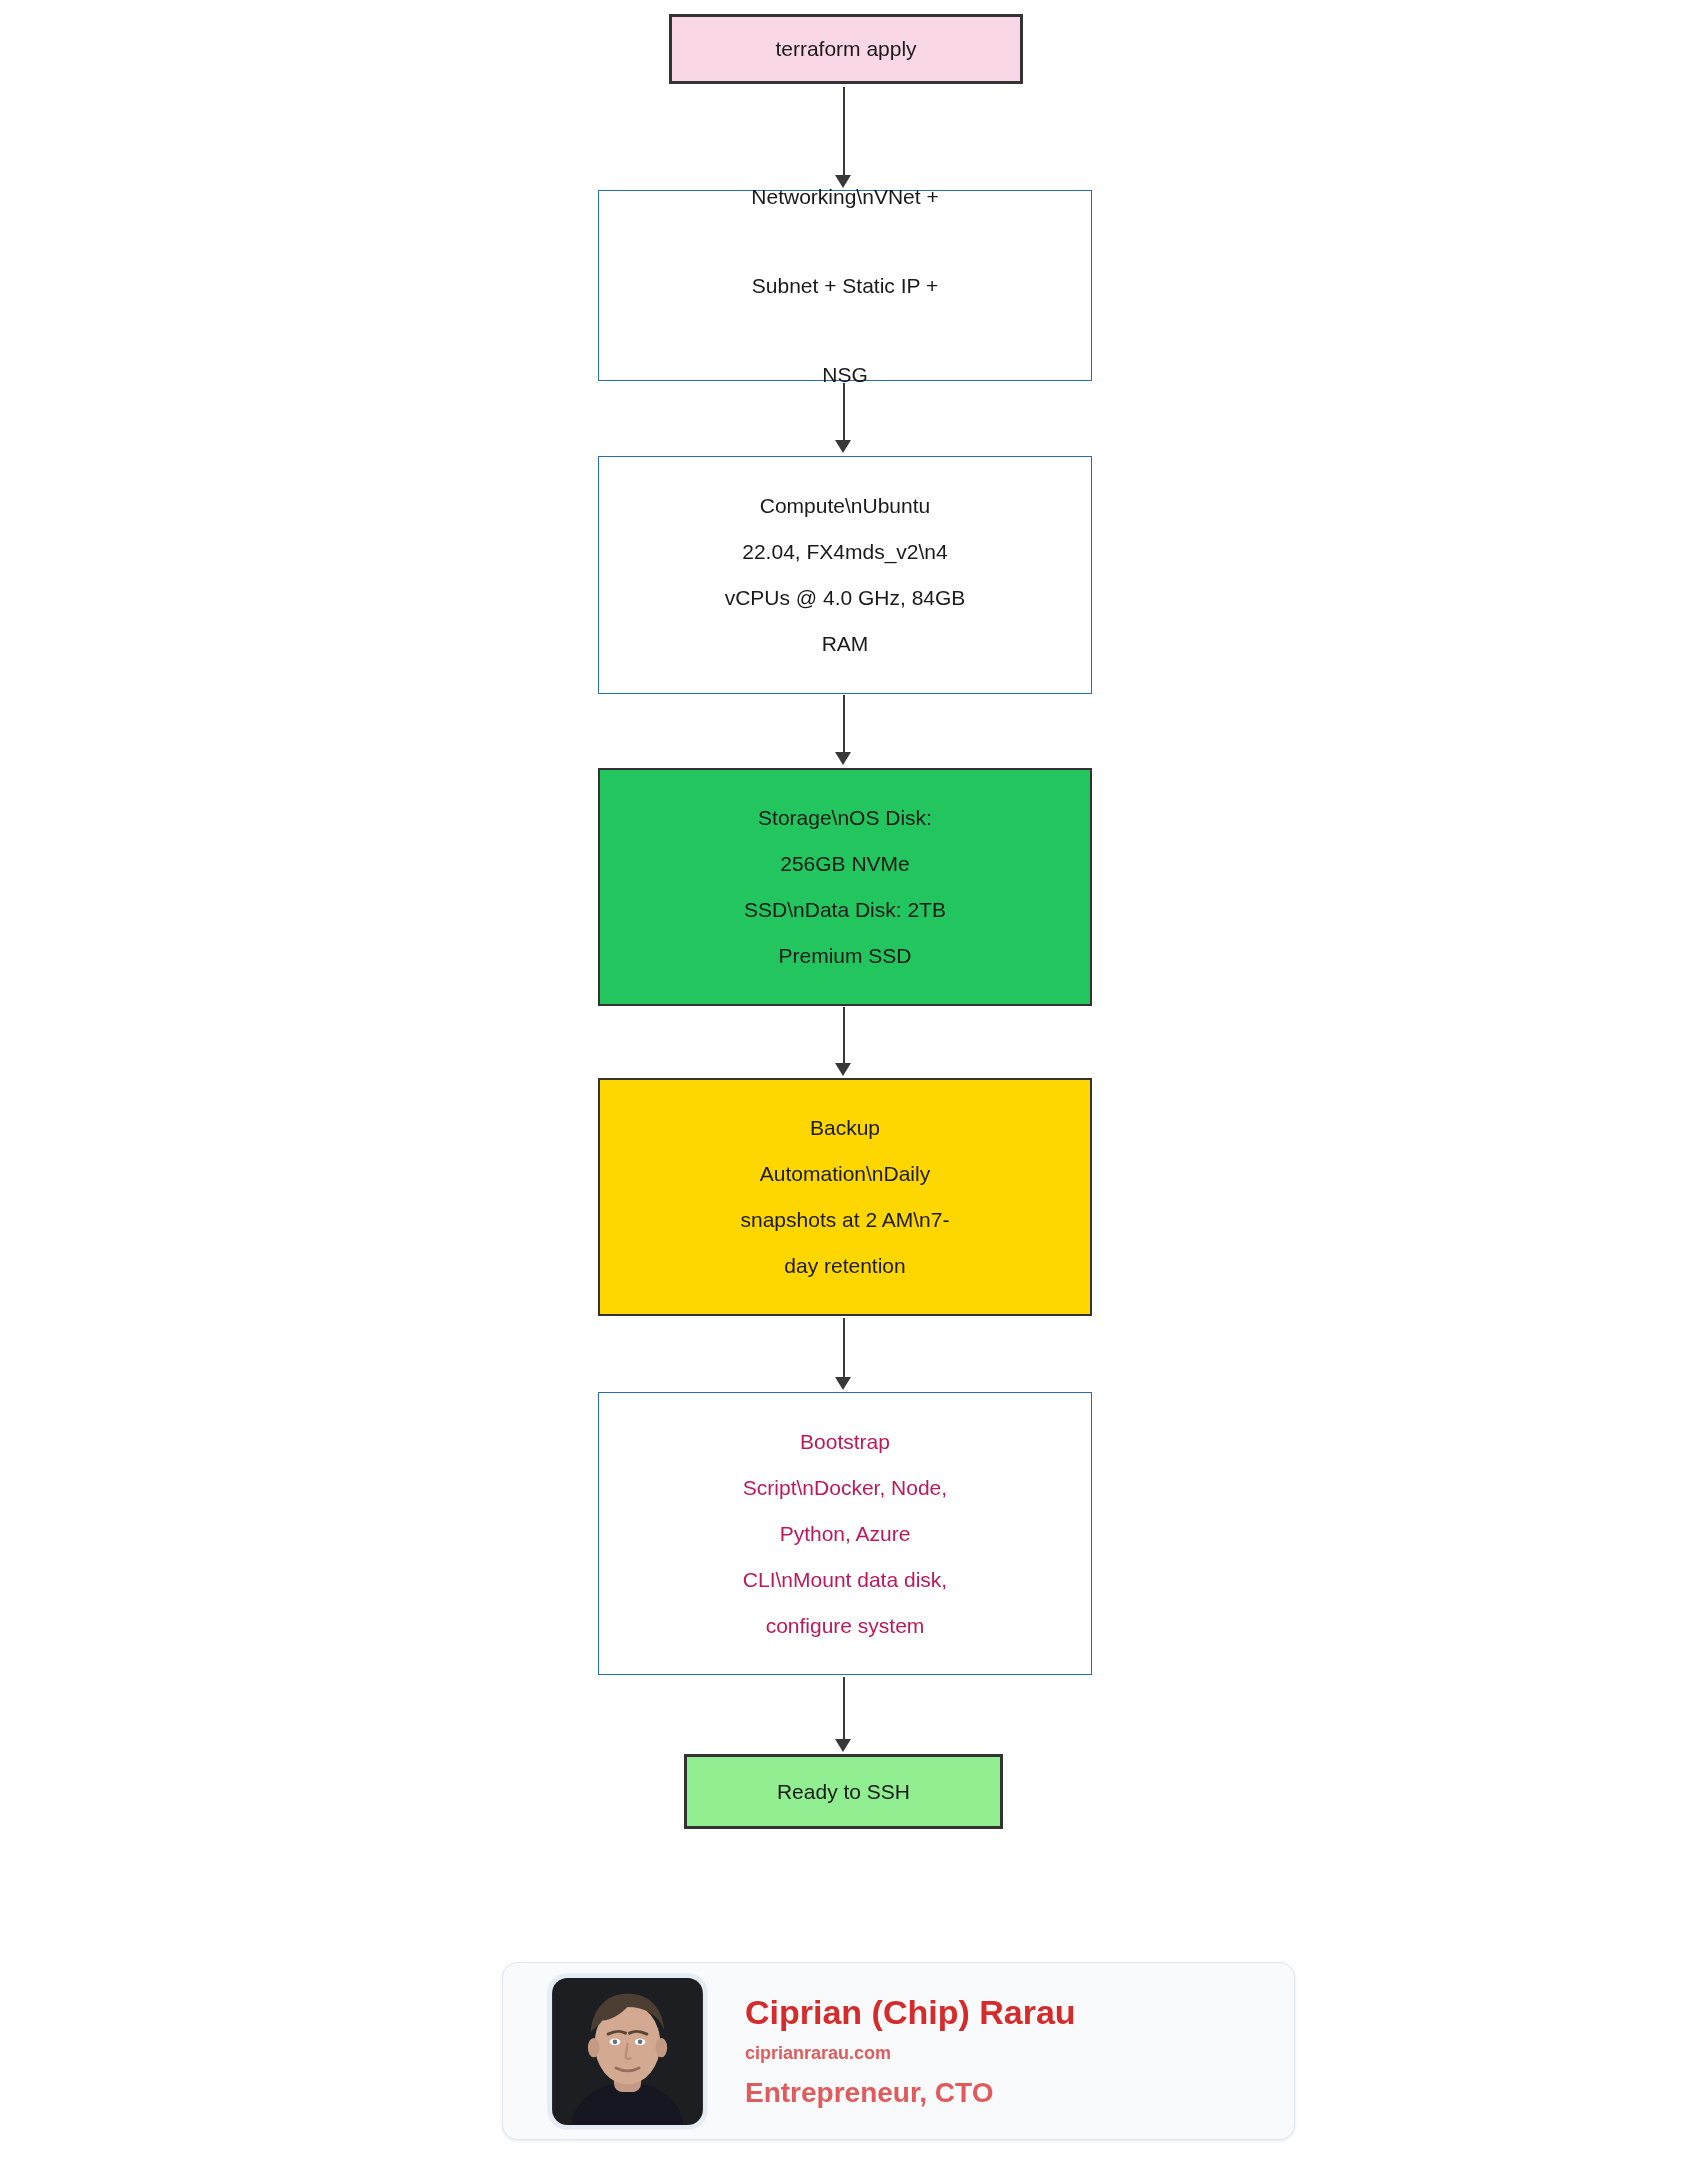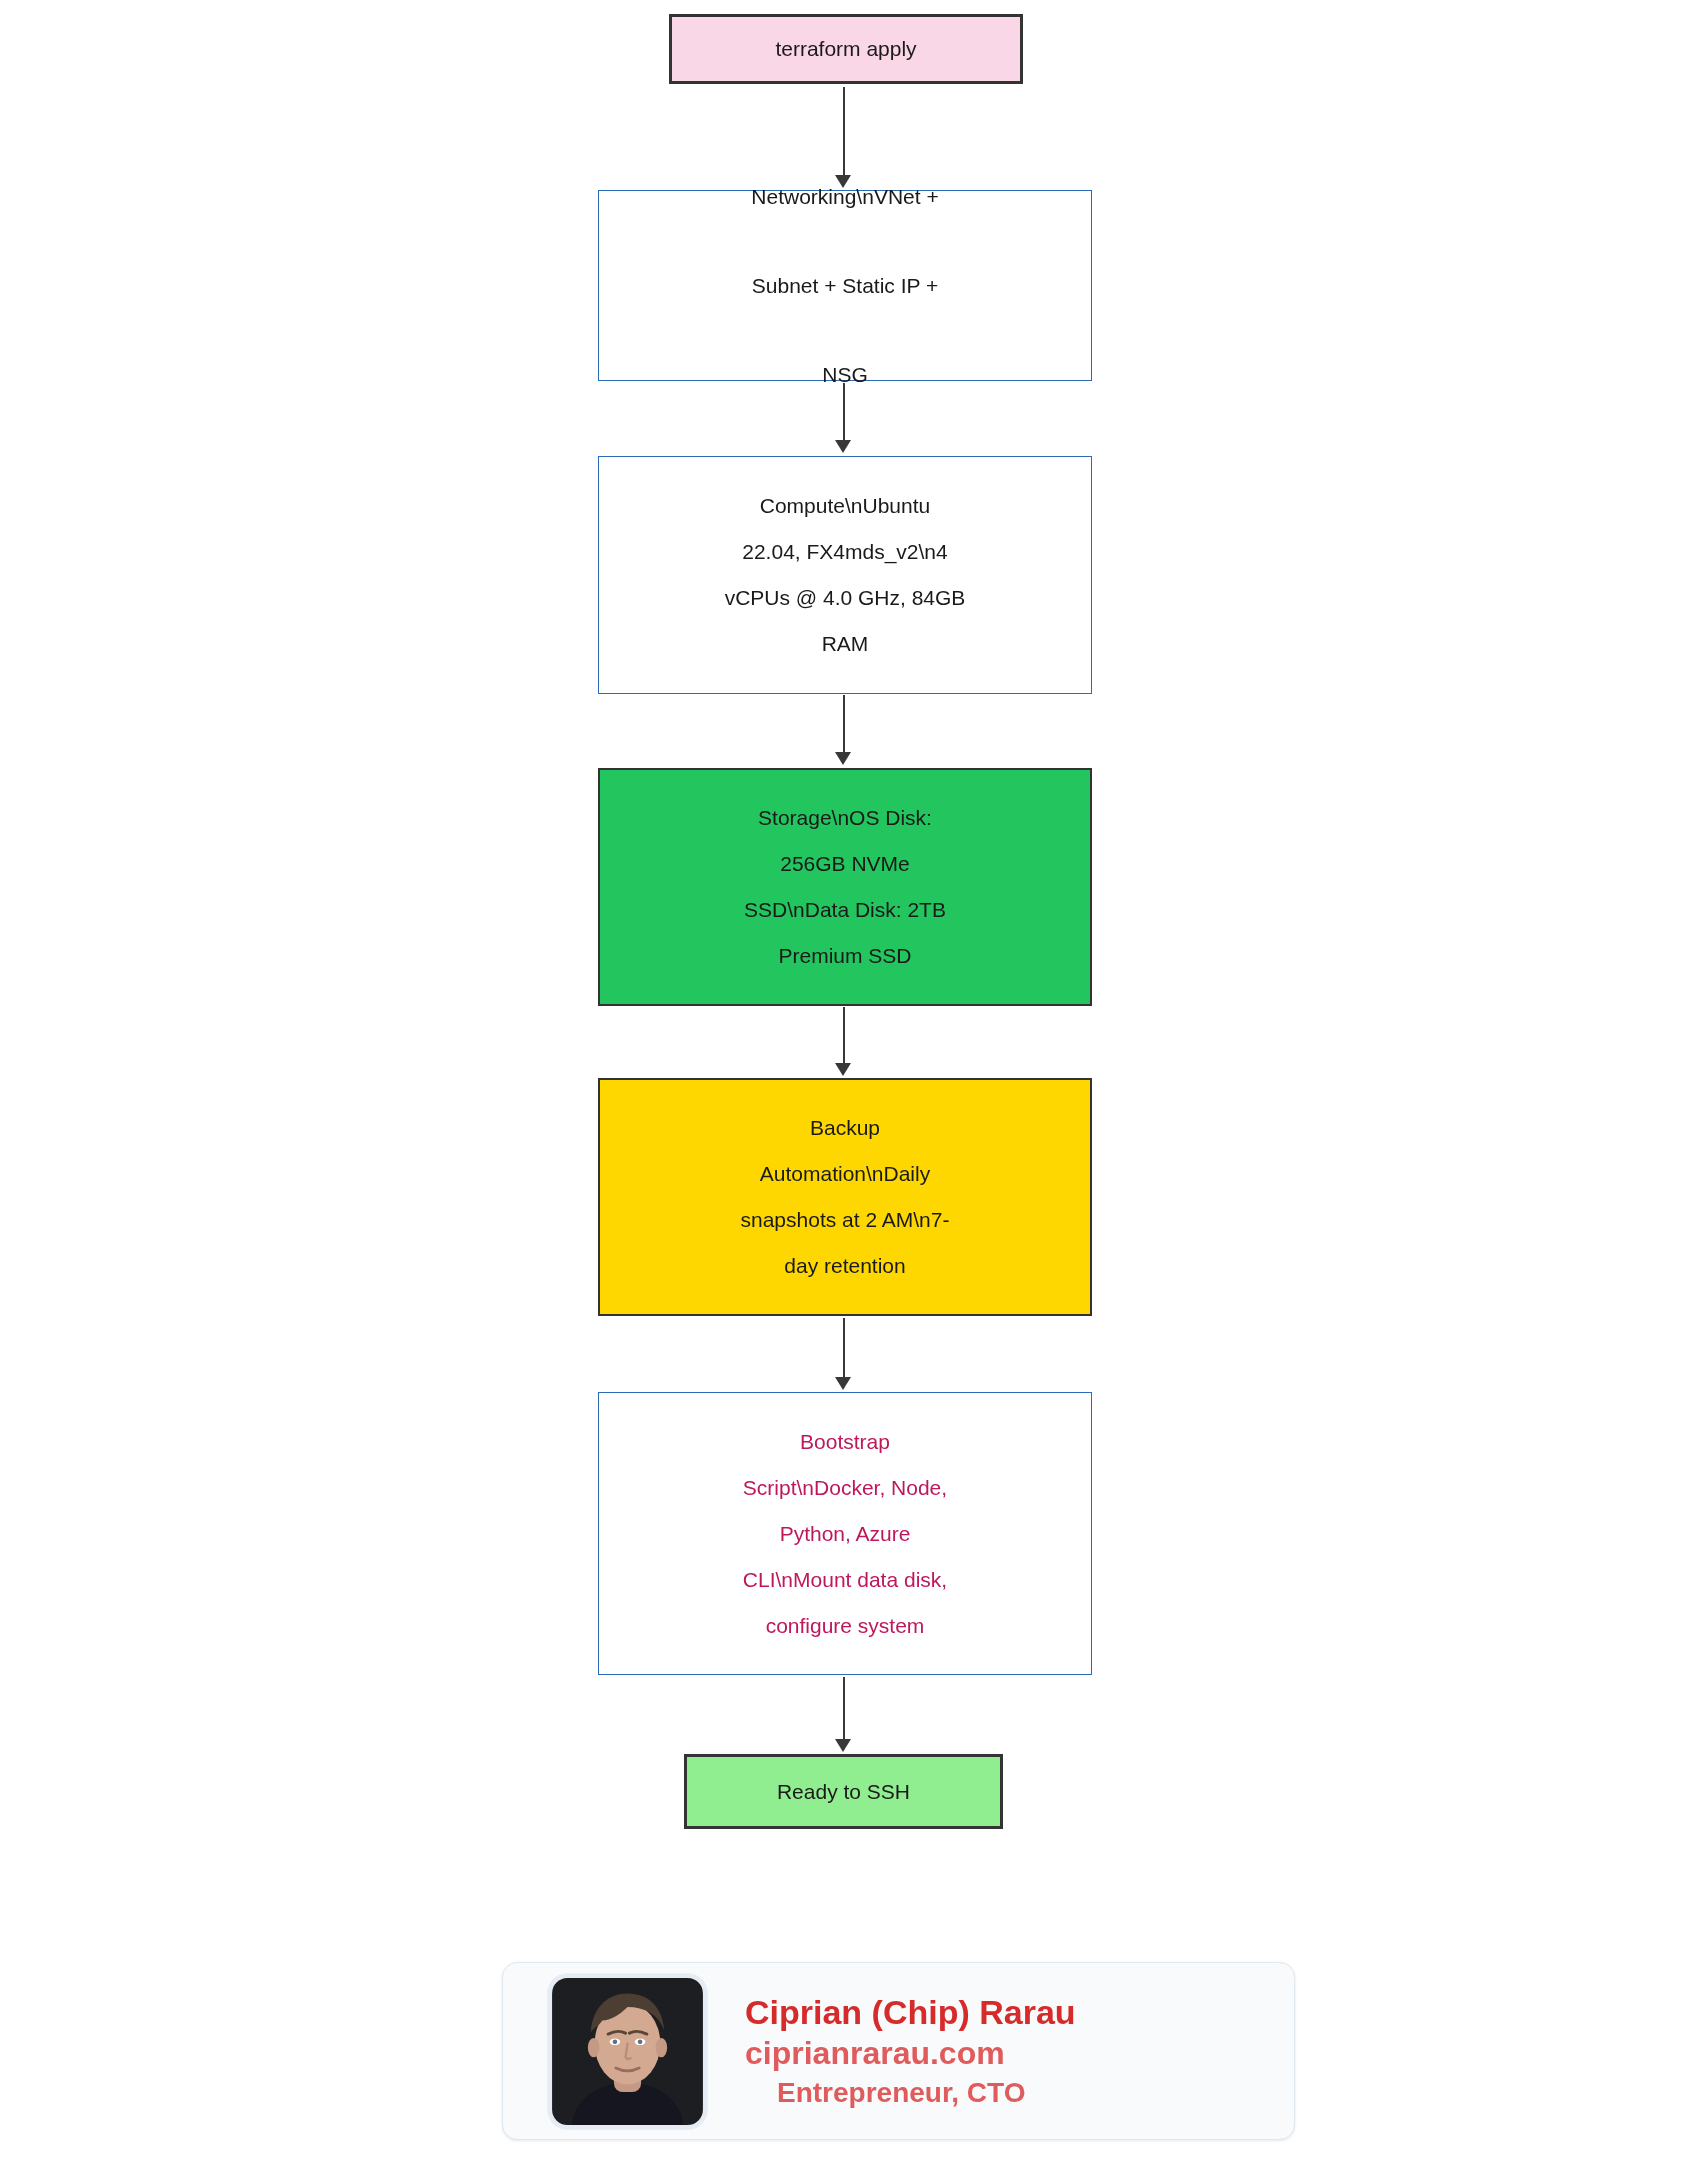--- a/index.html
+++ b/index.html
@@ -72,21 +72,21 @@
     margin-left: 49px;
     width: 151px; height: 147px;
     border-radius: 15.4px;
     overflow: hidden;
     box-shadow: 0 0 0 4.8px #e6ecf3;
     flex: 0 0 auto;
   }
   .photo-wrap svg { display: block; width: 151px; height: 147px; }
   .author-text { margin-left: 42px; display: flex; flex-direction: column; }
   .author-name  { font-size: 34px; font-weight: bold; line-height: 44px; }
-  .author-site  { font-size: 32px; font-weight: bold; line-height: 39px; }
+  .author-site  { font-size: 18px; font-weight: bold; line-height: 39px; }
   .author-title { font-size: 28px; font-weight: bold; line-height: 39px; }
 </style>
 </head>
 <body>
 
 <div class="canvas">
 
   <div class="node n1" style="background: rgb(249, 215, 230); border-color: rgb(51, 51, 51); color: rgb(26, 26, 26);">
     <div>terraform apply</div>
   </div>
@@ -185,18 +185,18 @@
         <circle cx="91" cy="66" r="2.4" fill="#5e7280"></circle>
 
         <path d="M78 68 L76 82 q2 3 5 1" stroke="#b98f7a" stroke-width="2.5" fill="none" stroke-linecap="round"></path>
 
         <path d="M66 93 q12 6 24 0" stroke="#9c6b5c" stroke-width="3" fill="none" stroke-linecap="round"></path>
       </svg>
     </div>
     <div class="author-text">
       <div class="author-name" style="color: rgb(214, 43, 43);">Ciprian (Chip) Rarau</div>
       <div class="author-site" style="color: rgb(224, 91, 91);">ciprianrarau.com</div>
-      <div class="author-title" style="color: rgb(224, 91, 91); margin-left: 32px;">Entrepreneur, CTO</div>
+      <div class="author-title" style="color: rgb(224, 91, 91);">Entrepreneur, CTO</div>
     </div>
   </div>
 
 </div>
 
 
 </body></html>

